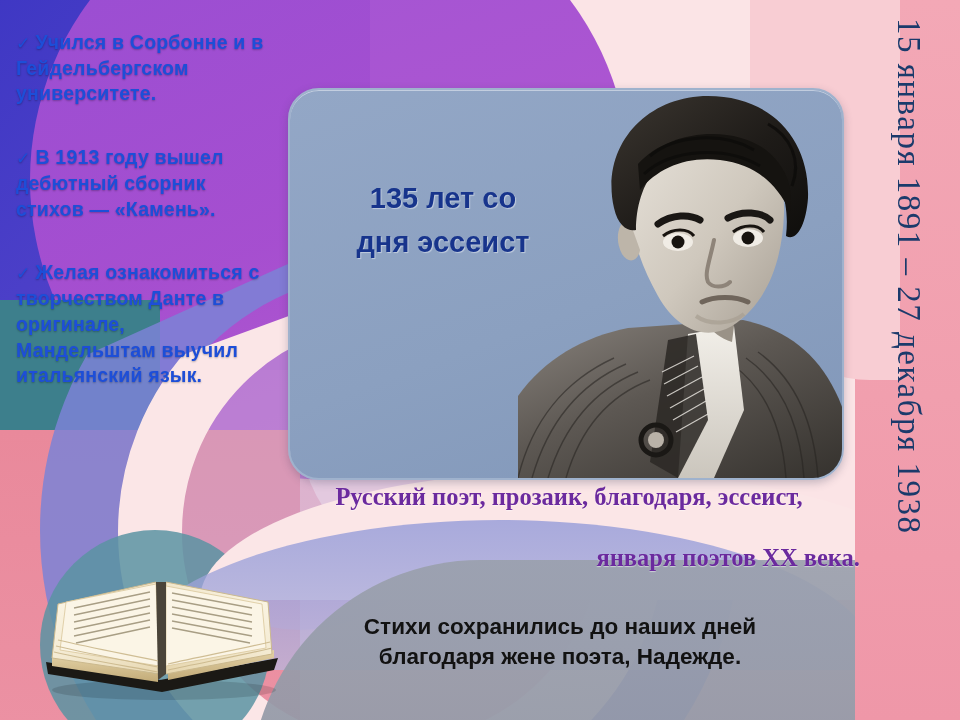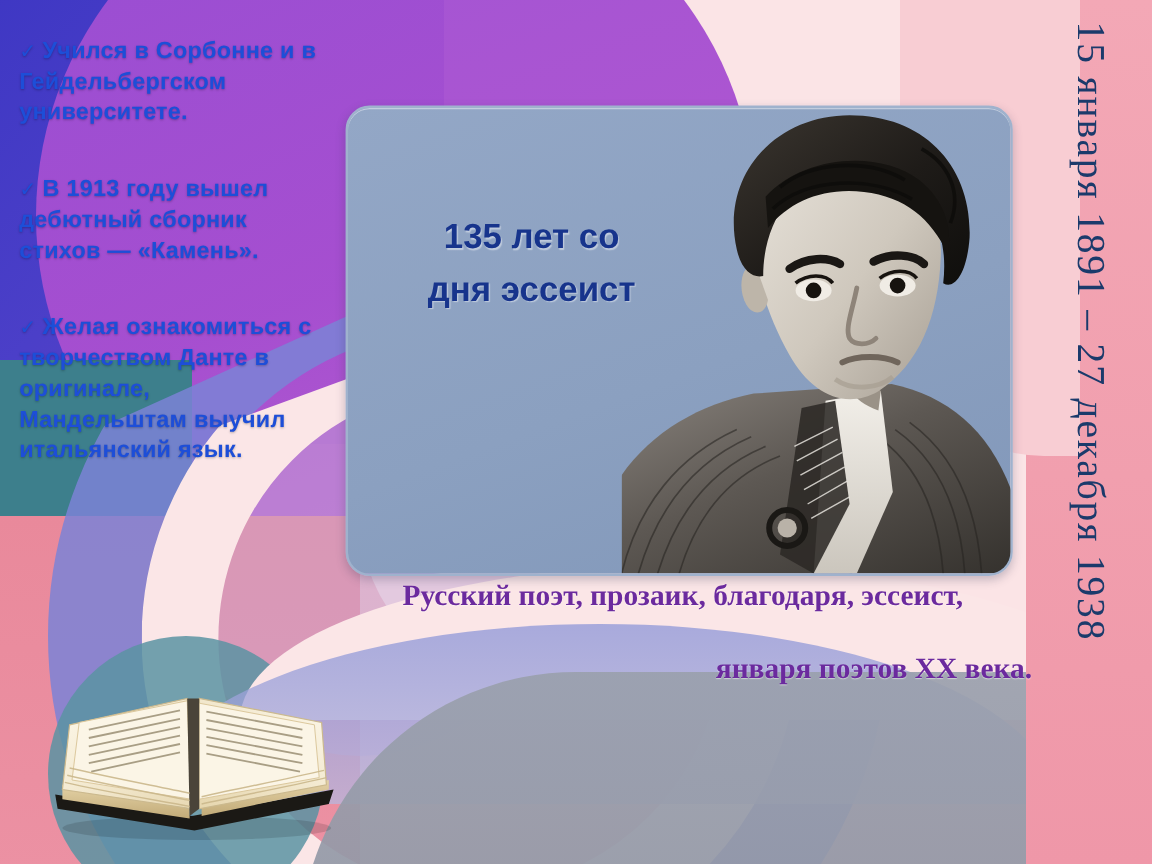--- a/index.html
+++ b/index.html
@@ -165,21 +165,21 @@
   }
 
   
   .photo-panel {
     position: absolute;
     left: 288px;
     top: 88px;
     width: 552px;
     height: 388px;
     background: linear-gradient(160deg, #93a7c6 0%, #8ba0c0 55%, #8197b9 100%);
-    border-radius: 20px;
+    border-radius: 31px;
     border: 2px solid #9fb2cd;
     box-shadow: 0 3px 8px rgba(60,60,90,.28), inset 0 1px 0 rgba(255,255,255,.45);
     overflow: hidden;
     z-index: 13;
   }
   .anniversary {
     position: absolute;
     left: 28px;
     top: 86px;
     width: 250px;
@@ -402,20 +402,24 @@
       </svg>
     </div>
   </div>
 
   <div class="description">
     <span class="line-first">Русский  поэт, прозаик, благодаря, эссеист,</span>
     <br>
     <span>января поэтов XX века.</span>
   </div>
 
+  <div class="bottom-note">
+    <div>Стихи сохранились до наших дней</div>
+    <div>благодаря жене поэта, Надежде.</div>
+  </div>
 
   <div class="date-ribbon">
     <span class="txt">15 января 1891 – 27 декабря 1938</span>
   </div>
 
   <div class="book">
     <svg width="250" height="140" viewBox="0 0 250 140" xmlns="http://www.w3.org/2000/svg">
       <defs>
         <linearGradient id="pageL" x1="0" y1="0" x2="1" y2="1">
           <stop offset="0%" stop-color="#fdf8ea"></stop>

